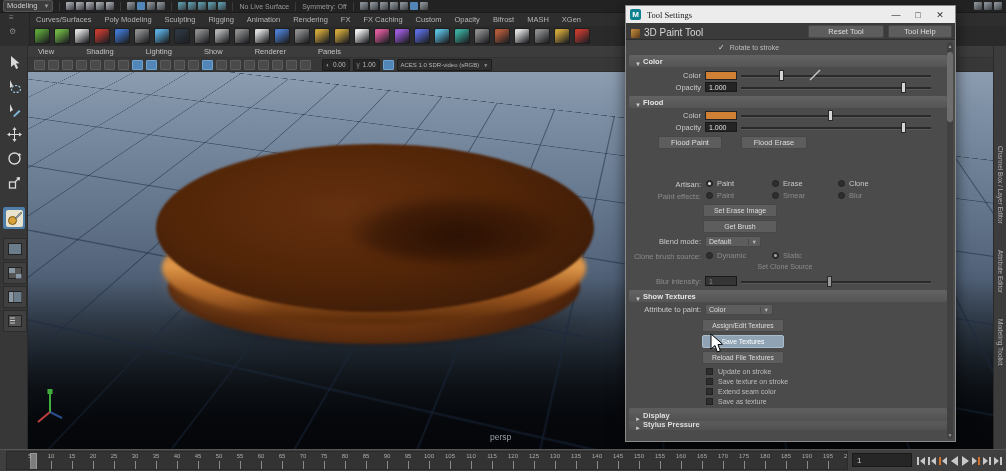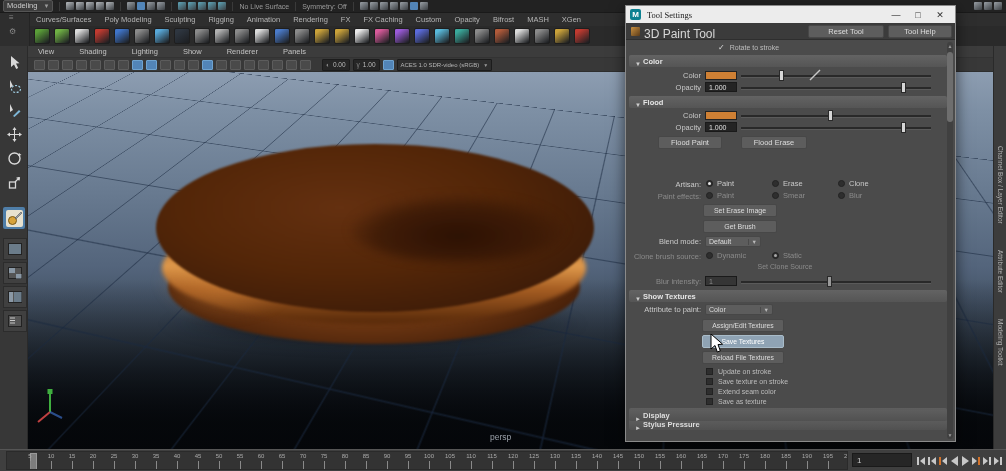--- a/index.html
+++ b/index.html
@@ -20,21 +20,21 @@
   #shelf-tabs{left:30px;top:13px;width:976px;height:13px;background:#2e2e2e;display:flex;align-items:center;gap:13px;padding-left:6px;overflow:hidden;}
   .shelf-tab{font-size:7.5px;color:#b5b5b5;white-space:nowrap;}
   #shelf-icons{left:30px;top:26px;width:976px;height:20px;background:#2a2a2a;display:flex;align-items:center;gap:4px;padding-left:4px;overflow:hidden;}
   .shelf-icon{width:16px;height:16px;border-radius:2px;flex:0 0 auto;border:1px solid #1e1e1e;box-sizing:border-box;}
   
   #toolbox{left:0;top:46px;width:28px;height:403px;background:#373737;border-right:1px solid #2a2a2a;box-sizing:border-box;}
   .tool-slot{position:absolute;left:4px;width:20px;height:20px;display:flex;align-items:center;justify-content:center;}
   .tool-cur{background:#4f7ea8;border-radius:2px;}
   .layout-btn{position:absolute;left:3px;width:22px;height:20px;background:#404040;border:1px solid #2c2c2c;display:flex;align-items:center;justify-content:center;}
   
-  #panel-menubar{left:28px;top:46px;width:965px;height:12px;background:#3c3c3c;display:flex;align-items:center;gap:25px;padding-left:10px;font-size:7.5px;color:#c3c3c3;border-bottom:1px solid #333;box-sizing:border-box;}
+  #panel-menubar{left:28px;top:46px;width:965px;height:12px;background:#3c3c3c;display:flex;align-items:center;gap:32px;padding-left:10px;font-size:7.5px;color:#c3c3c3;border-bottom:1px solid #333;box-sizing:border-box;}
   #panel-toolbar{left:28px;top:58px;width:965px;height:14px;background:#383838;display:flex;align-items:center;gap:3px;padding-left:6px;box-sizing:border-box;border-bottom:1px solid #2e2e2e;}
   .vp-ico{width:11px;height:10px;background:#4a4a4a;border:1px solid #5c5c5c;border-radius:1px;box-sizing:border-box;}
   .vp-ico.hl{background:#5285b8;border-color:#6ea3d0;}
   .vp-field{height:10px;background:#262626;border:1px solid #1c1c1c;color:#bbb;font-size:6.5px;display:flex;align-items:center;padding:0 3px;gap:3px;border-radius:1px;}
   .vp-dd{height:10px;background:#2e2e2e;border:1px solid #1c1c1c;color:#b5b5b5;font-size:6px;display:flex;align-items:center;padding:0 3px;gap:4px;border-radius:1px;white-space:nowrap;}
   #scene{left:28px;top:72px;width:965px;height:377px;overflow:hidden;
     background:linear-gradient(180deg,#8d9db1 0%,#7e90a5 10%,#687a90 32%,#53647b 52%,#35414f 72%,#151b23 90%,#090c10 100%);}
   #grid-plane{position:absolute;left:-45%;top:10%;width:200%;height:300%;
     background-image:linear-gradient(rgba(25,40,62,.55) 1.5px,transparent 1.5px),linear-gradient(90deg,rgba(25,40,62,.55) 1.5px,transparent 1.5px);
     background-size:60px 60px;
@@ -54,21 +54,21 @@
   
   #right-strip{left:993px;top:46px;width:13px;height:403px;background:#3c3c3c;border-left:1px solid #2a2a2a;box-sizing:border-box;display:flex;flex-direction:column;align-items:center;gap:26px;padding-top:100px;}
   .vtab{writing-mode:vertical-rl;font-size:6.5px;color:#b0b0b0;white-space:nowrap;}
   
   #tool-window{left:625px;top:5px;width:331px;height:437px;background:#4b4b4b;border:1px solid #8a8a8a;box-shadow:0 4px 14px rgba(0,0,0,.6);box-sizing:border-box;}
   #tw-titlebar{position:absolute;left:0;top:0;width:100%;height:17px;background:#ececec;display:flex;align-items:center;box-sizing:border-box;padding:0 4px;}
   #tw-appicon{width:11px;height:11px;background:#0c8191;border-radius:2px;color:#fff;font-size:8px;font-weight:bold;text-align:center;line-height:11px;}
   #tw-title{font-size:8.5px;color:#1a1a1a;margin-left:6px;flex:1;font-family:Liberation Serif, serif;}
   .tw-winbtn{width:22px;height:13px;display:flex;align-items:center;justify-content:center;font-size:9px;color:#333;}
   #tw-header{position:absolute;left:0;top:17px;width:100%;height:17px;background:#3b3b3b;border-bottom:1px solid #2e2e2e;box-sizing:border-box;}
-  #tw-toolname{position:absolute;left:5px;top:4px;font-size:12px;color:#d6d6d6;display:flex;gap:4px;align-items:flex-start;}
+  #tw-toolname{position:absolute;left:5px;top:4px;font-size:10px;color:#d6d6d6;display:flex;gap:4px;align-items:flex-end;}
   .tname-ico{width:9px;height:9px;background:linear-gradient(135deg,#c89040,#5a3a18);border-radius:1px;}
   .tw-btn{position:absolute;height:13px;background:#5d5d5d;border:1px solid #474747;border-radius:2px;color:#ddd;font-size:7.5px;display:flex;align-items:center;justify-content:center;box-sizing:border-box;}
   .sec-hdr{position:absolute;left:3px;width:318px;height:12px;background:linear-gradient(#636363,#555);border-radius:2px;display:flex;align-items:center;gap:8px;padding-left:6px;box-sizing:border-box;}
   .sec-hdr .tri,.col-hdr .tri{font-size:6px;color:#ccc;}
   .sec-hdr .t{font-size:7.5px;font-weight:bold;color:#e5e5e5;}
   .col-hdr{position:absolute;left:3px;width:318px;height:11px;background:linear-gradient(#5e5e5e,#515151);border-radius:2px;display:flex;align-items:center;gap:8px;padding-left:6px;box-sizing:border-box;}
   .col-hdr .t{font-size:7.5px;font-weight:bold;color:#dedede;}
   .row{position:absolute;left:0;width:324px;height:11px;}
   .rlabel{position:absolute;left:0;top:1px;width:75px;text-align:right;font-size:7.5px;color:#c9c9c9;}
   .dim .rlabel,.dim .ritem{color:#8b8b8b;}

